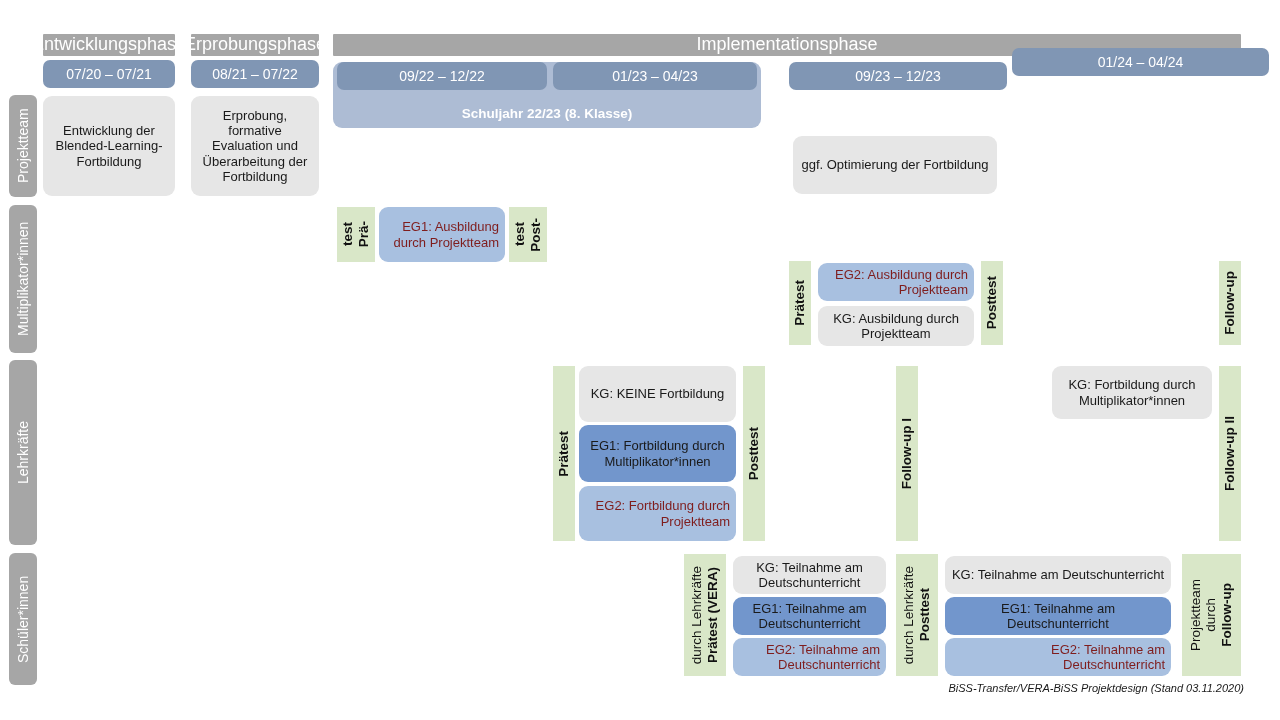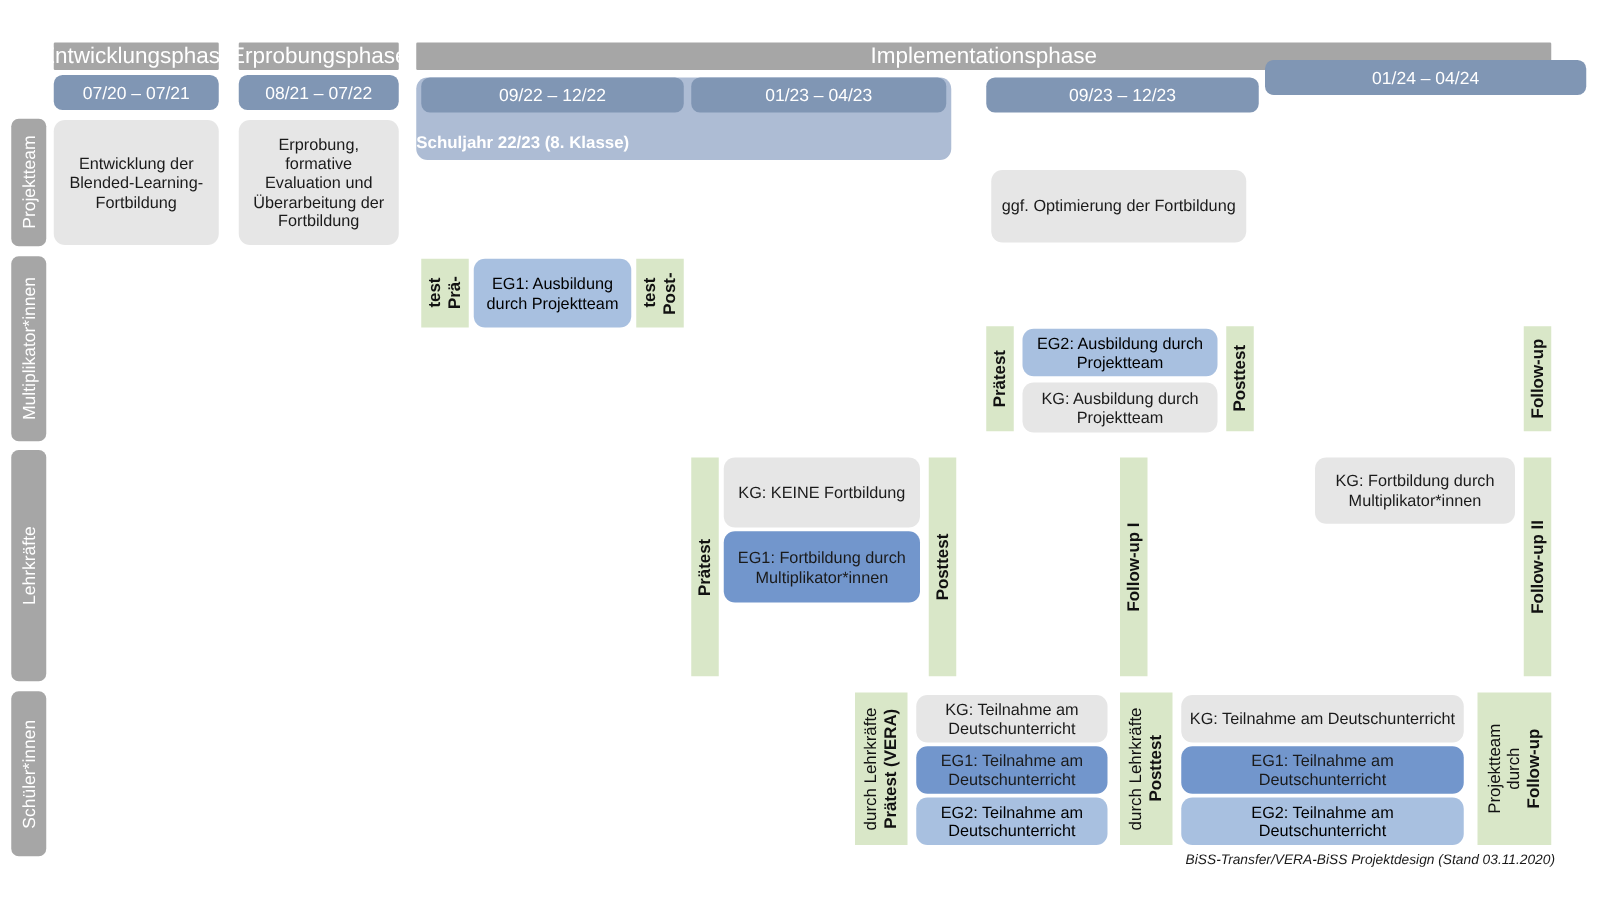--- a/index.html
+++ b/index.html
@@ -52,42 +52,42 @@
     color: #ffffff;
     font-size: 13.5px;
     font-weight: bold;
     border-radius: 9px;
   }
   .year-band-label {
     position: absolute;
     left: 0;
     right: 0;
     bottom: 6px;
-    text-align: left;
+    text-align: center;
   }
 
   
   .role-label {
     background: #a6a6a6;
     color: #ffffff;
     border-radius: 6px;
     font-size: 14px;
     writing-mode: vertical-rl;
     transform: rotate(180deg);
   }
 
   
   .card {
     border-radius: 9px;
     font-size: 13px;
     padding: 2px 6px;
   }
   .card-gray   { background: #e6e6e6; color: #1a1a1a; }
   .card-eg1    { background: #7296cc; color: #1a1a1a; }
-  .card-eg2    { background: #a8c0e0; color: #000000; }
+  .card-eg2    { background: #a8c0e0; color: #7f1d1d; text-align: right; }
 
   
   .test-col {
     background: #d9e7c8;
     color: #111111;
     font-size: 13.5px;
     font-weight: bold;
     border-radius: 0px;
   }
   .test-col .vert {
@@ -230,20 +230,23 @@
 
   <div class="box test-col" style="left:553px; top:366px; width:22px; height:175px;">
     <span class="vert">Prätest</span>
   </div>
   <div class="box card card-gray" style="left:579px; top:366px; width:157px; height:56px;">
     <span>KG:  KEINE Fortbildung</span>
   </div>
   <div class="box card card-eg1" style="left:579px; top:425px; width:157px; height:57px;">
     <span>EG1: Fortbildung durch Multiplikator*innen</span>
   </div>
+  <div class="box card card-eg2" style="left:579px; top:486px; width:157px; height:55px;">
+    <span>EG2: Fortbildung durch Projektteam</span>
+  </div>
   <div class="box test-col" style="left:743px; top:366px; width:22px; height:175px;">
     <span class="vert">Posttest</span>
   </div>
   <div class="box test-col" style="left:896px; top:366px; width:22px; height:175px;">
     <span class="vert">Follow-up I</span>
   </div>
   <div class="box card card-gray" style="left:1052px; top:366px; width:160px; height:53px;">
     <span>KG: Fortbildung durch Multiplikator*innen</span>
   </div>
   <div class="box test-col" style="left:1219px; top:366px; width:22px; height:175px;">

